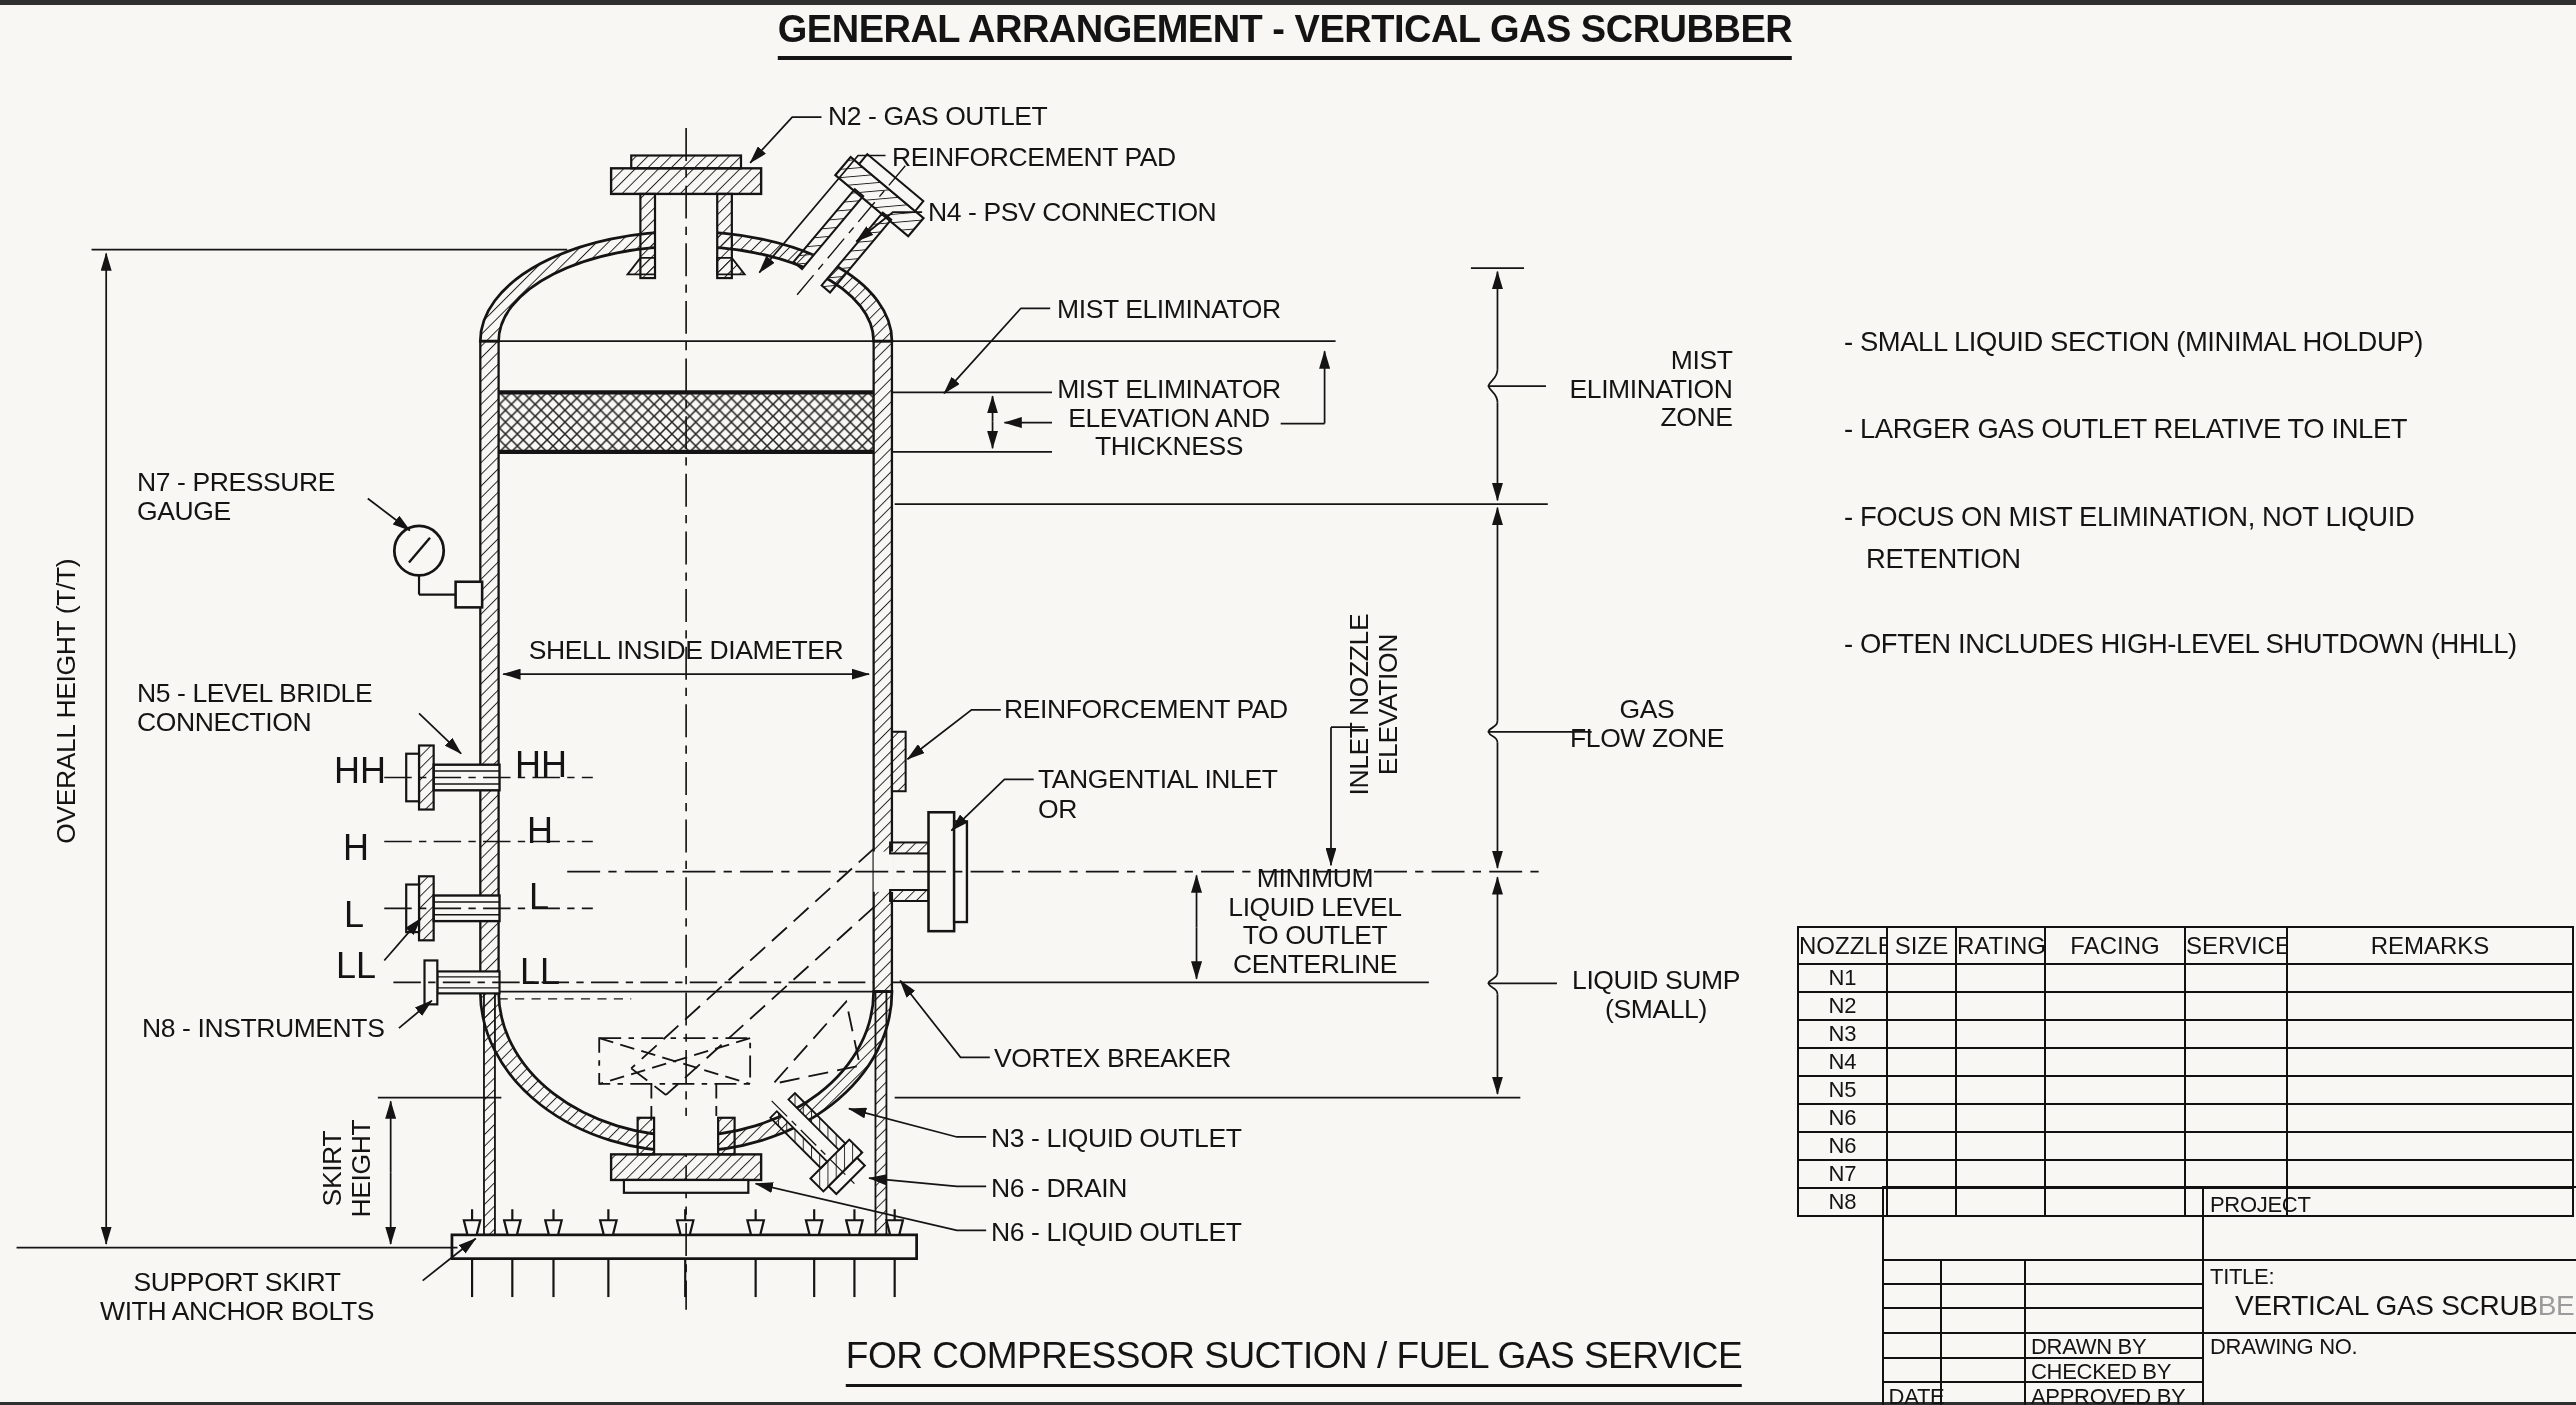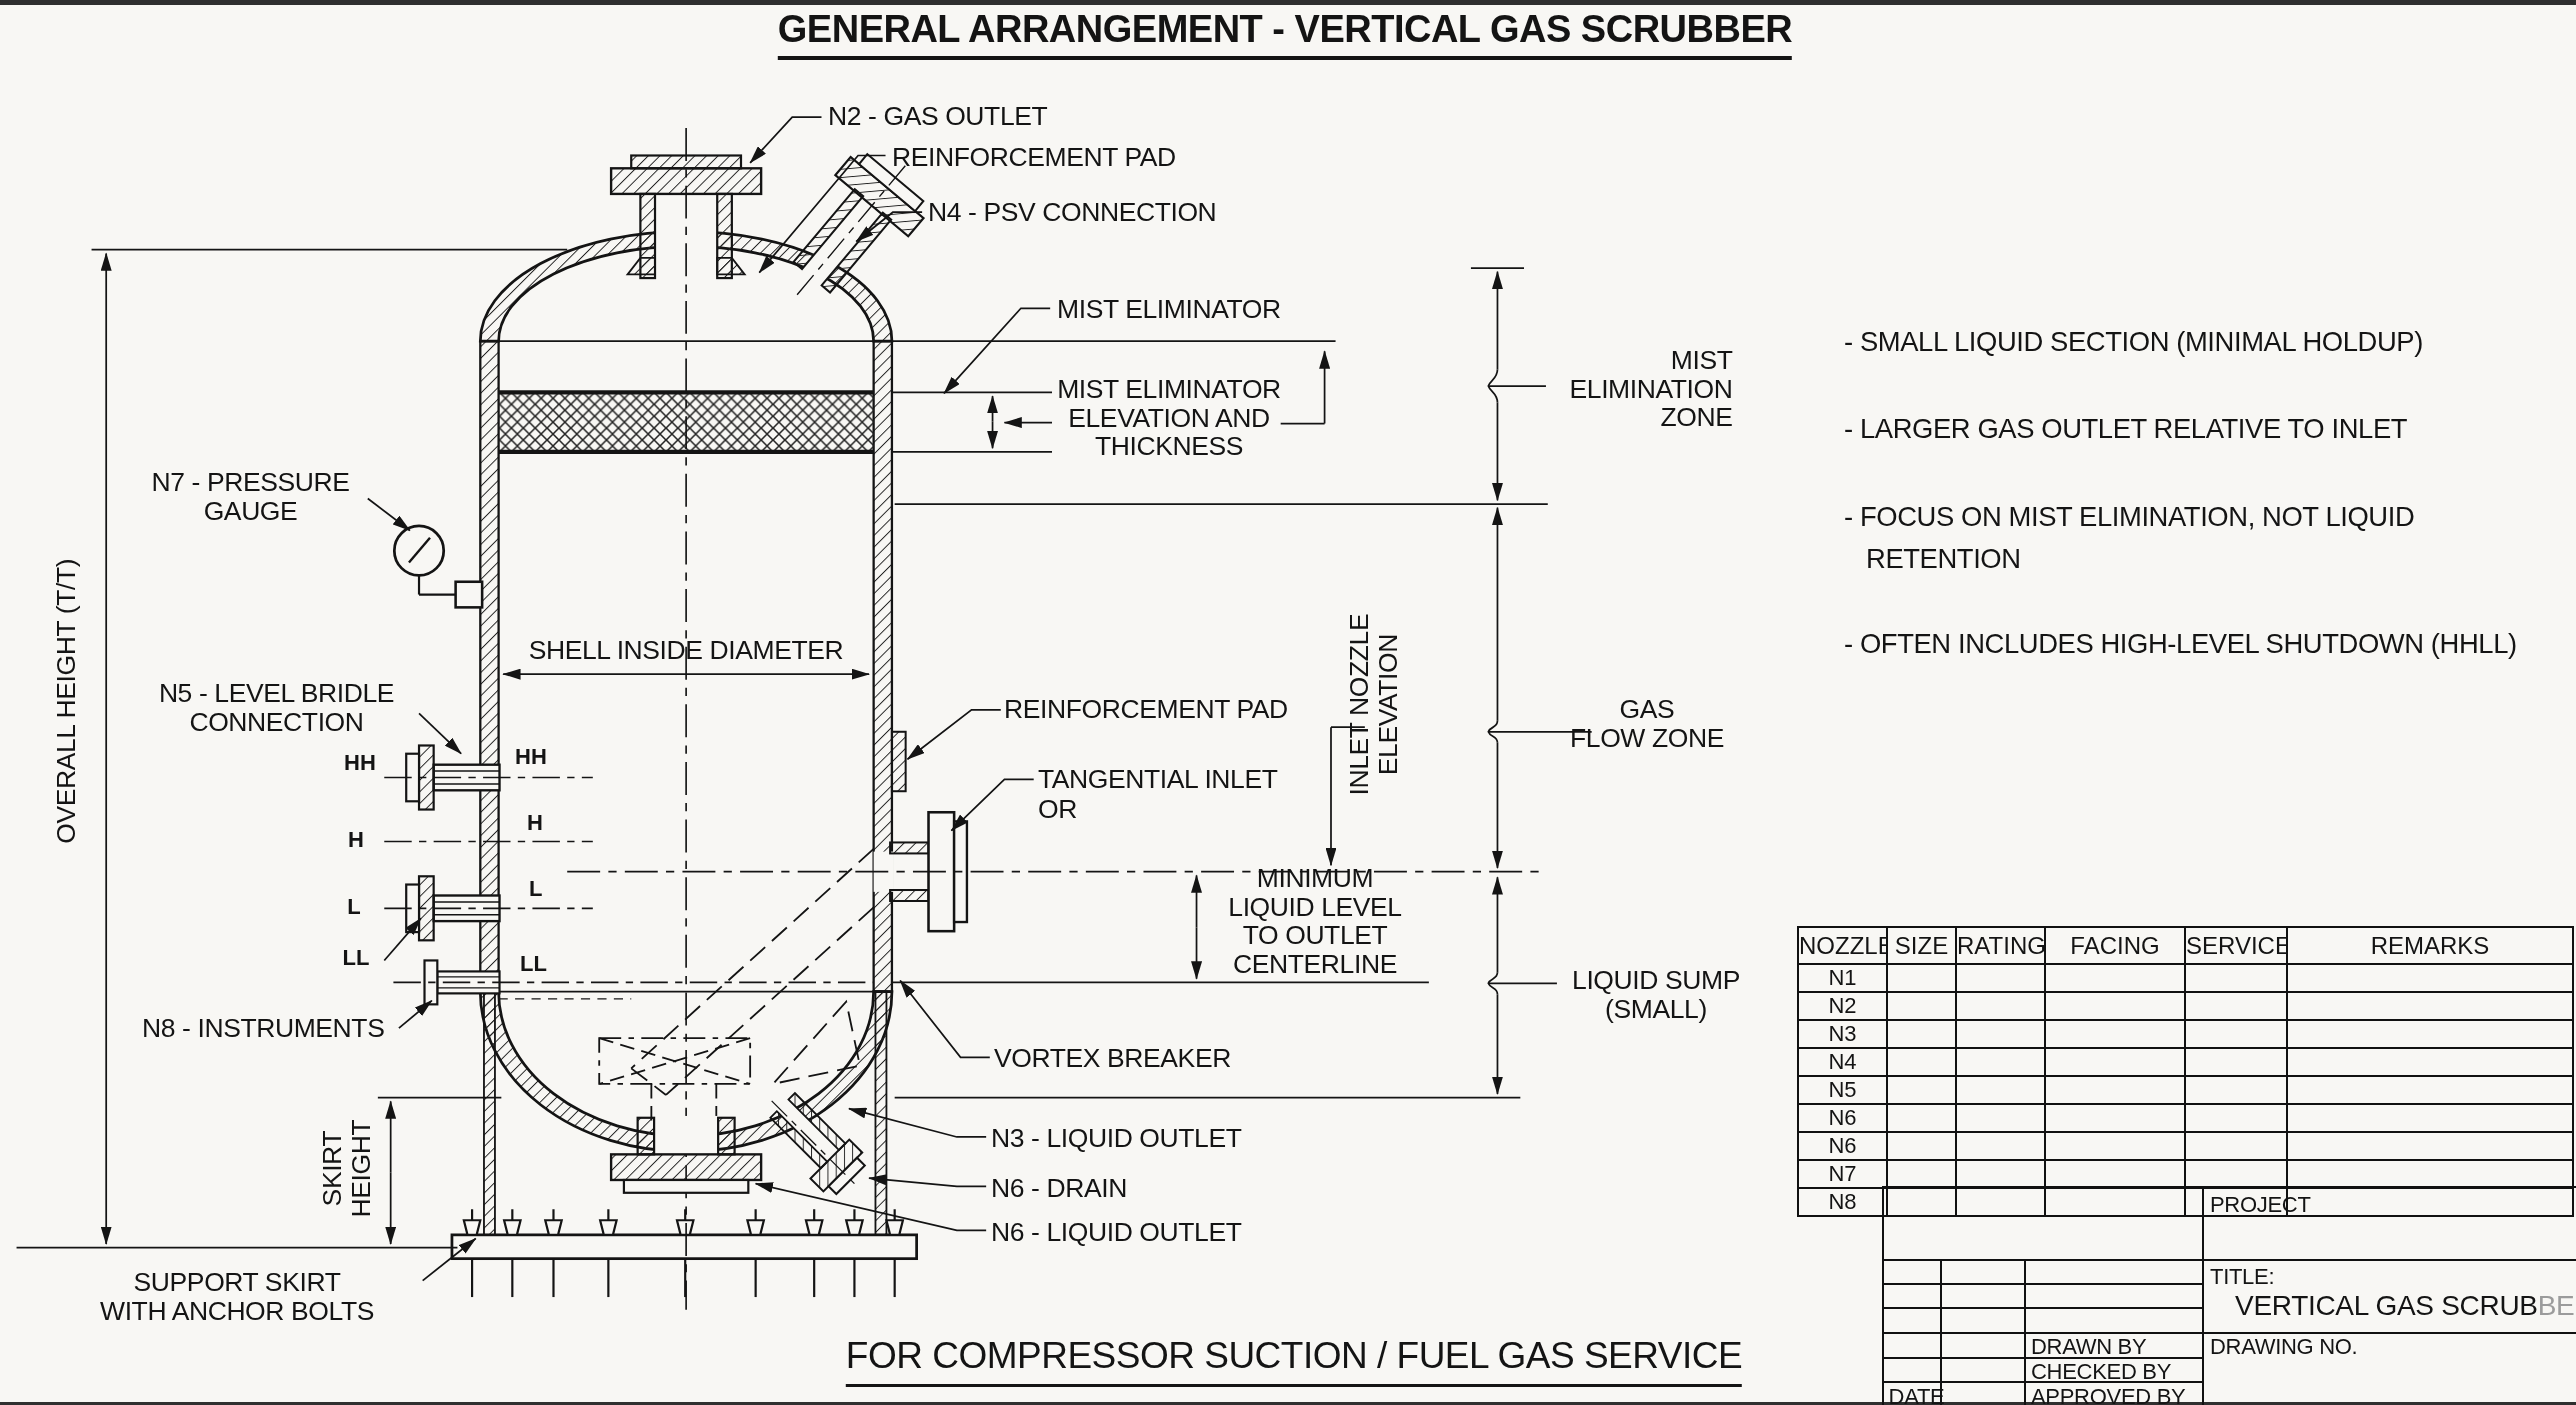--- a/index.html
+++ b/index.html
@@ -2,26 +2,26 @@
 <html style="font-size:14.6px"><head>
 <meta charset="utf-8">
 <style>
   html,body{margin:0;padding:0;background:#e8e8e8;}
   .sheet{position:relative;width:2576px;height:1405px;background:#f8f7f4;overflow:hidden;
          font-family:"Liberation Sans", sans-serif;color:#141414;}
   .edge{position:absolute;background:#2f2f2f;}
   svg.linework{position:absolute;left:0;top:0;}
   .lbl{position:absolute;font-size:26.5px;line-height:1.08;letter-spacing:-0.4px;white-space:nowrap;color:#141414;}
   .ctr{transform:translateX(-50%);text-align:center;}
-  .rgt{text-align:center;}
+  .rgt{text-align:left;}
   .big{font-size:38px;font-weight:bold;letter-spacing:-0.5px;border-bottom:4.6px solid #141414;padding-bottom:5.5px;}
   .big2{font-size:37px;font-weight:normal;letter-spacing:-0.5px;border-bottom:3.7px solid #141414;padding-bottom:8px;}
   .vrt{transform:rotate(-90deg);text-align:center;}
   .note{position:absolute;font-size:27.4px;letter-spacing:-0.4px;white-space:nowrap;}
-  .lvl{position:absolute;font-size:22px;font-weight:bold;}
+  .lvl{position:absolute;font-size:36px;font-weight:normal;}
   
   .schedule{position:absolute;left:1797px;top:926px;width:774px;}
   .schedule table{border-collapse:collapse;width:774px;table-layout:fixed;}
   .schedule td{border:2.4px solid #111;font-size:23px;text-align:center;padding:0;overflow:hidden;
                font-family:"Liberation Sans",sans-serif;color:#141414;}
   .schedule .t-title td{height:38px;font-size:25px;}
   .schedule .t-head td{height:35px;font-size:24px;}
   .schedule .t-row td{height:17.4px;font-size:22px;}
   
   .tb{position:absolute;left:1882px;top:1186px;width:779px;height:219px;border-top:2.7px solid #111;border-left:2.7px solid #111;box-sizing:border-box;}

